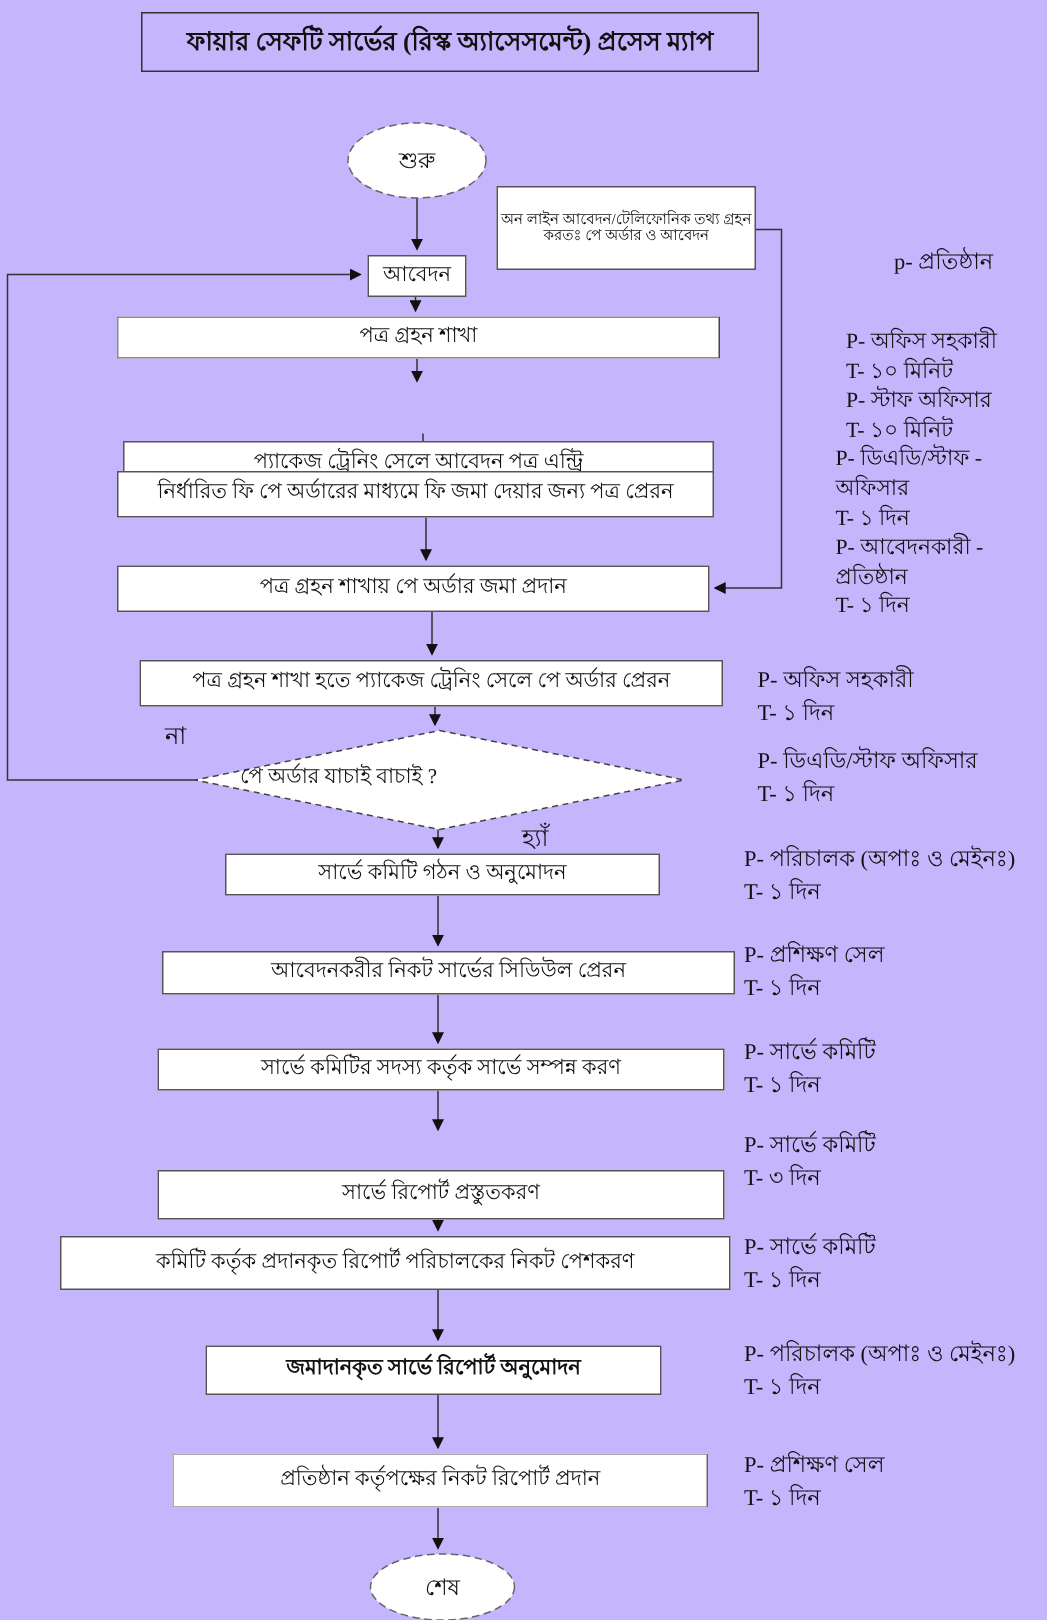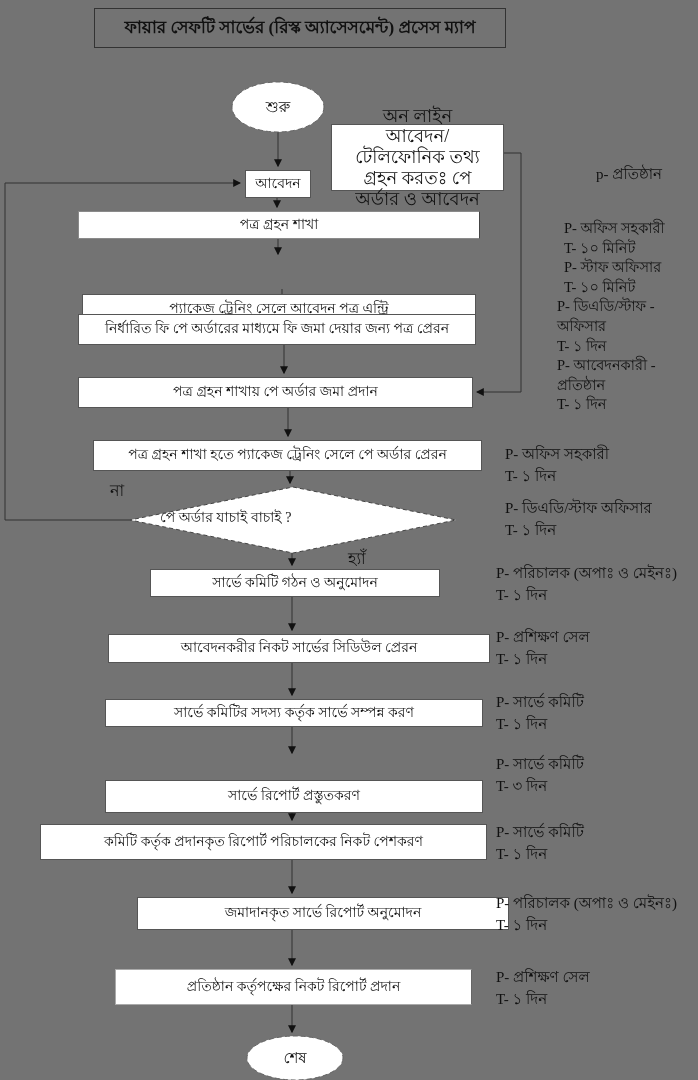--- a/index.html
+++ b/index.html
@@ -1,43 +1,43 @@
 <!DOCTYPE html>
 <html><head>
 <meta charset="utf-8">
 <style>
   html,body{margin:0;padding:0;background:#fff;}
   .canvas{
-    position:relative;width:698px;height:1080px;background:#737373;
+    position:relative;width:698px;height:1080px;background:#c4b5fd;
     font-family:"Liberation Serif","DejaVu Serif",serif;color:#111;overflow:hidden;
   }
   svg.layer{position:absolute;left:0;top:0;width:698px;height:1080px;}
   .titlebox{
     position:absolute;left:94px;top:8px;width:410px;height:38px;
     border:1px solid #333;display:flex;align-items:center;justify-content:center;
     font-size:17px;font-weight:600;text-align:center;
   }
   .box{
     position:absolute;border:1px solid #555;background:#fff;
     display:flex;align-items:center;justify-content:center;
     font-size:14px;text-align:center;line-height:1.15;padding:12px 4px;box-sizing:border-box;
   }
   .app{left:245px;top:170px;width:66px;height:28px;}
-  .sidenote{left:331px;top:124px;width:173px;height:67px;font-size:18px;padding:2px 22px;}
+  .sidenote{left:331px;top:124px;width:173px;height:56px;font-size:10px;padding:2px 2px;}
   .s1{left:78px;top:211px;width:402px;height:28px;border-color:#8a8a8a;border-right-color:#444;}
   .s2{left:82px;top:258px;width:394px;height:31px;margin-top:36px;}
   .s3{left:78px;top:314px;width:398px;height:31px;}
   .s4{left:78px;top:377px;width:395px;height:31px;}
   .s5{left:93px;top:440px;width:389px;height:31px;}
   .s6{left:150px;top:569px;width:290px;height:28px;}
   .s7{left:108px;top:634px;width:382px;height:29px;}
   .s8{left:105px;top:699px;width:378px;height:28px;}
   .s9{left:105px;top:757px;width:378px;height:33px;margin-top:23px;}
   .s10{left:40px;top:824px;width:447px;height:36px;}
-  .s11{left:137px;top:897px;width:372px;height:33px;}
+  .s11{left:137px;top:897px;width:304px;height:33px;font-weight:bold;}
   .s12{left:115px;top:969px;width:357px;height:36px;border-color:#aaa;border-right-color:#666;}
   .ovaltext{
     position:absolute;display:flex;align-items:center;justify-content:center;
     font-size:15px;text-align:center;
   }
   .ot-start{left:232px;top:82px;width:92px;height:50px;}
   .ot-end{left:247px;top:1036px;width:96px;height:44px;}
   .dlabel{
     position:absolute;left:160px;top:506px;width:266px;font-size:14px;
   }

